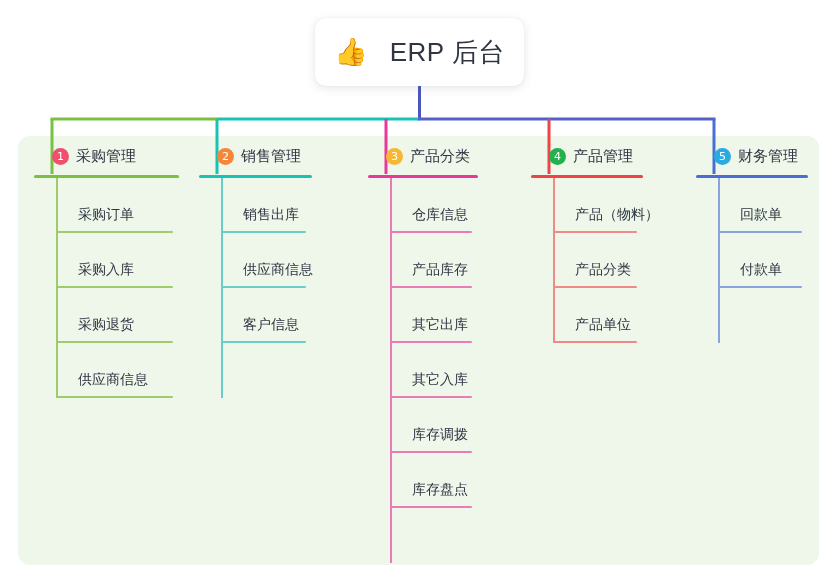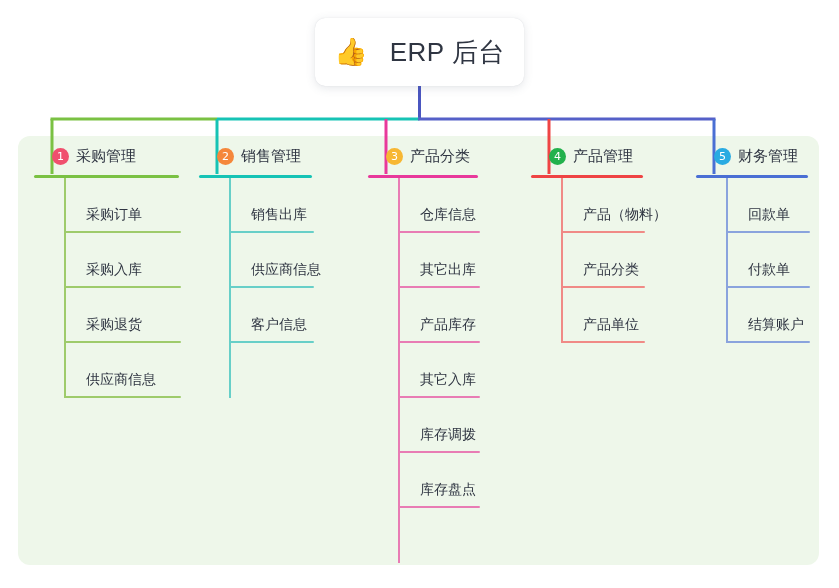--- a/index.html
+++ b/index.html
@@ -101,21 +101,21 @@
   }
   .head-rule {
     height: 3px;
     border-radius: 2px;
     margin-top: 7px;
   }
 
   
   .leaves {
     position: relative;
-    margin-left: 30px;
+    margin-left: 22px;
   }
   .trunk {
     position: absolute;
     left: 0;
     top: 0;
     width: 2px;
   }
   .leaf {
     position: relative;
     height: 55px;
@@ -216,25 +216,25 @@
           <span class="col-title">产品分类</span>
         </div>
         <div class="head-rule" style="background: rgb(232, 57, 155); width: 110px;"></div>
         <div class="leaves">
           <div class="trunk" style="background: rgb(232, 124, 180); height: 385px;"></div>
           <div class="leaf">
             <span class="leaf-label">仓库信息</span>
             <div class="leaf-rule" style="background: rgb(232, 124, 180); width: 82px;"></div>
           </div>
           <div class="leaf">
+            <span class="leaf-label">产品库存</span>
+            <div class="leaf-rule" style="background: rgb(232, 124, 180); width: 82px;"></div>
+          </div>
+          <div class="leaf">
             <span class="leaf-label">其它出库</span>
-            <div class="leaf-rule" style="background: rgb(232, 124, 180); width: 82px;"></div>
-          </div>
-          <div class="leaf">
-            <span class="leaf-label">产品库存</span>
             <div class="leaf-rule" style="background: rgb(232, 124, 180); width: 82px;"></div>
           </div>
           <div class="leaf">
             <span class="leaf-label">其它入库</span>
             <div class="leaf-rule" style="background: rgb(232, 124, 180); width: 82px;"></div>
           </div>
           <div class="leaf">
             <span class="leaf-label">库存调拨</span>
             <div class="leaf-rule" style="background: rgb(232, 124, 180); width: 82px;"></div>
           </div>
@@ -275,21 +275,17 @@
         <div class="leaves">
           <div class="trunk" style="background: rgb(138, 163, 221); height: 165px;"></div>
           <div class="leaf">
             <span class="leaf-label">回款单</span>
             <div class="leaf-rule" style="background: rgb(138, 163, 221); width: 84px;"></div>
           </div>
           <div class="leaf">
             <span class="leaf-label">付款单</span>
             <div class="leaf-rule" style="background: rgb(138, 163, 221); width: 84px;"></div>
           </div>
-          <div class="leaf">
-            <span class="leaf-label">结算账户</span>
-            <div class="leaf-rule" style="background: rgb(138, 163, 221); width: 84px;"></div>
-          </div>
         </div>
       </div>
     </div>
 
 </div>
 
 </body></html>

